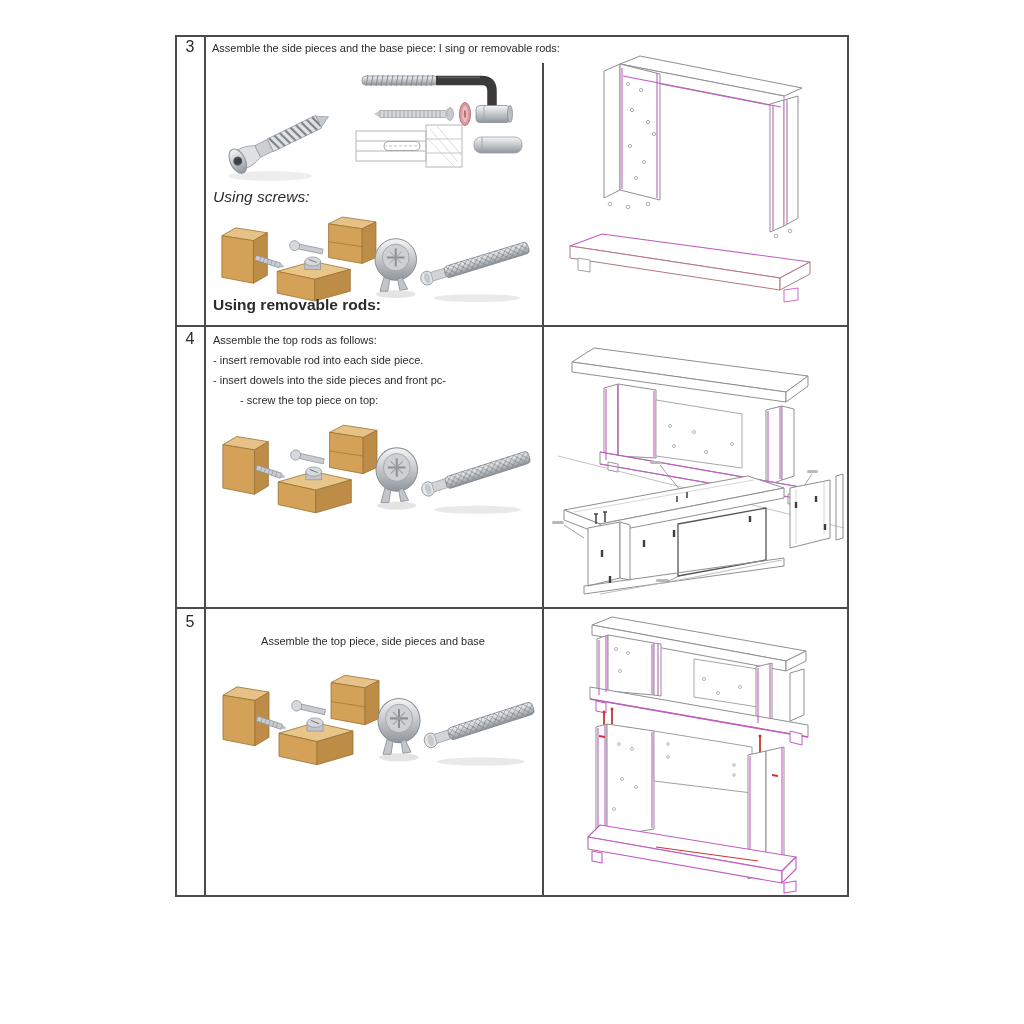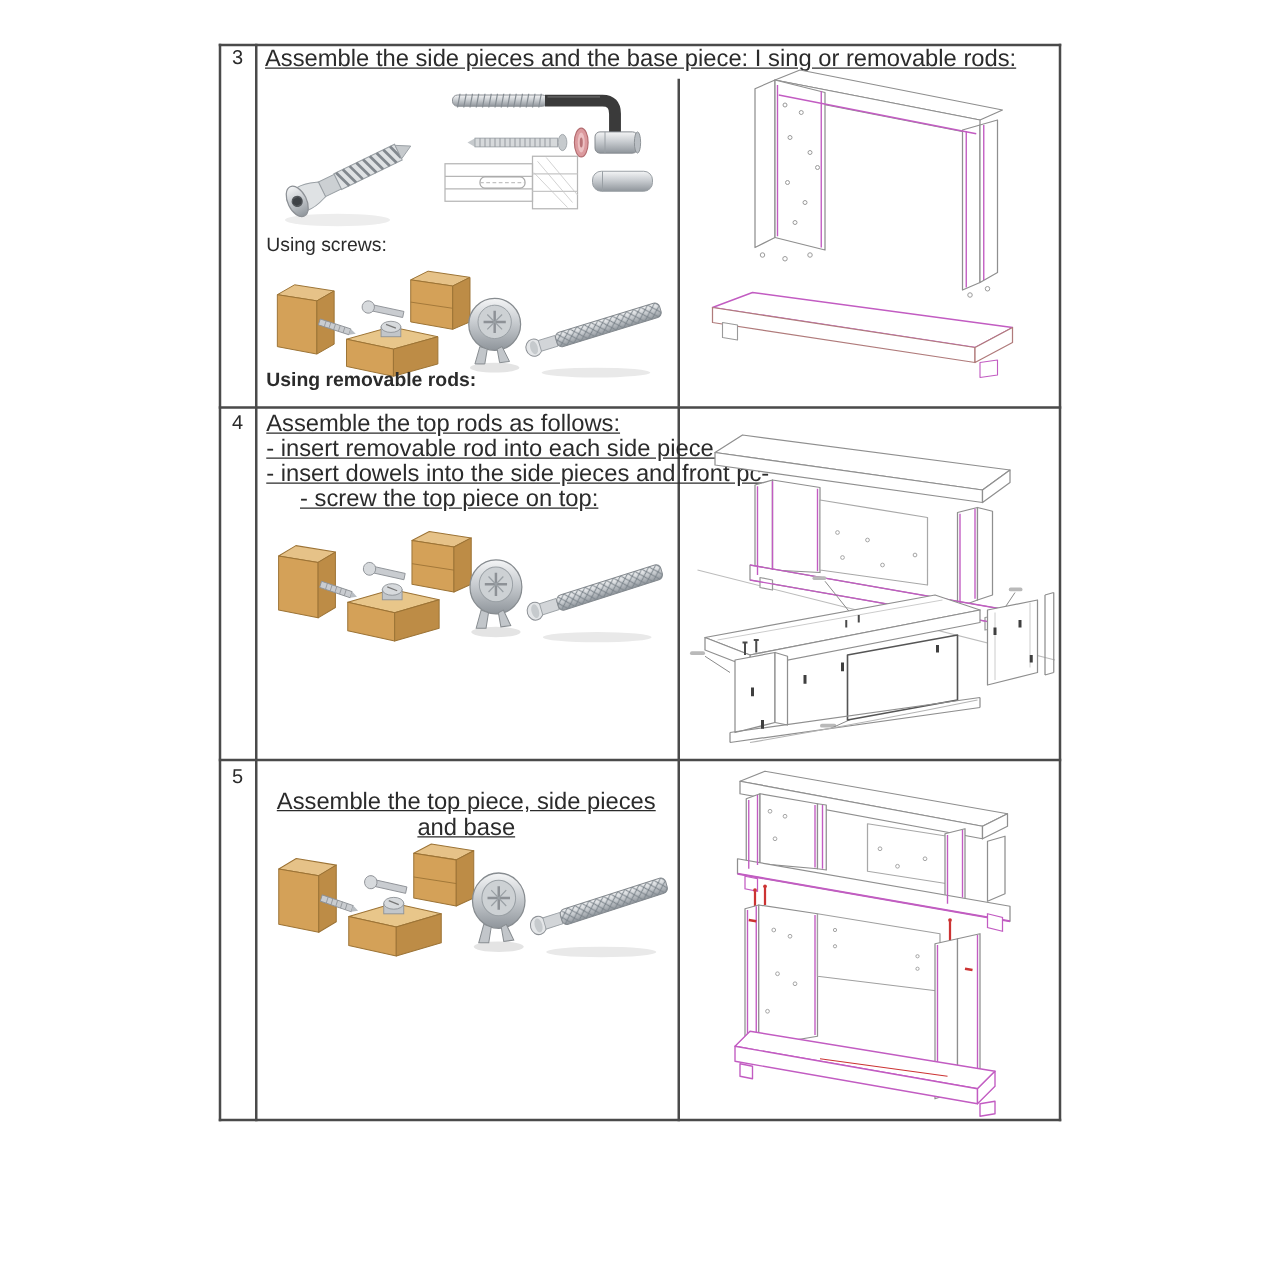--- a/index.html
+++ b/index.html
@@ -1,21 +1,21 @@
 <!DOCTYPE html>
 <html><head>
 <meta charset="utf-8">
 <style>
   html,body{margin:0;padding:0;background:#ffffff;}
   #page{position:relative;width:1024px;height:1024px;background:#ffffff;overflow:hidden;
         font-family:"Liberation Sans", sans-serif;color:#2b2b2b;}
   .ln{position:absolute;background:#4a4a4a;}
   .abs{position:absolute;}
   .num{width:30px;text-align:center;font-size:16px;}
-  .txt{font-size:19px;line-height:20.5px;white-space:nowrap;text-decoration:underline;}
+  .txt{font-size:11px;line-height:20.5px;white-space:nowrap;}
   .cap{font-size:15.5px;}
   .ctr{text-align:center;white-space:normal;line-height:21px;}
   svg{display:block;}
 </style>
 </head>
 <body>
 
 <div id="page">
 
   <svg width="0" height="0" style="position:absolute" aria-hidden="true">
@@ -136,21 +136,21 @@
       <rect x="30" y="17.5" width="36" height="9" rx="4" stroke="#a8a8a8"></rect>
       <path d="M30,22 H66" stroke-dasharray="3,2" stroke="#c2c2c2"></path>
       <rect x="72" y="1" width="36" height="42"></rect>
       <path d="M76,5 L104,38 M83,2 L108,32 M73,14 L100,42" stroke="#d3d3d3" stroke-width="0.8"></path>
       <path d="M72,15 H108 M72,29 H108" stroke="#c6c6c6"></path>
     </g>
     <rect x="120" y="13" width="48" height="16" rx="7" fill="url(#g-metal)" stroke="#9aa0a5" stroke-width="0.8"></rect>
     <path d="M128,13 V29" stroke="#9aa0a5" stroke-width="0.8"></path>
   </svg>
 
-  <div class="abs cap" style="left:213px;top:188px;">Using screws:</div>
+  <div class="abs cap" style="left:213px;top:188px;font-style:italic;">Using screws:</div>
 
   <svg class="abs" style="left:212px;top:212px;" width="326" height="94" viewBox="0 0 330 95" preserveAspectRatio="none">
     <use href="#sym-camlock"></use>
   </svg>
 
   <div class="abs cap" style="left:213px;top:296px;font-weight:bold;">Using removable rods:</div>
 
   <svg class="abs" style="left:544px;top:38px;" width="304" height="285" viewBox="0 0 304 285">
     <g fill="#ffffff" stroke="#8f8f8f" stroke-width="1" stroke-linejoin="round">
       <polygon points="76,26 96,18 258,50 240,58"></polygon>

